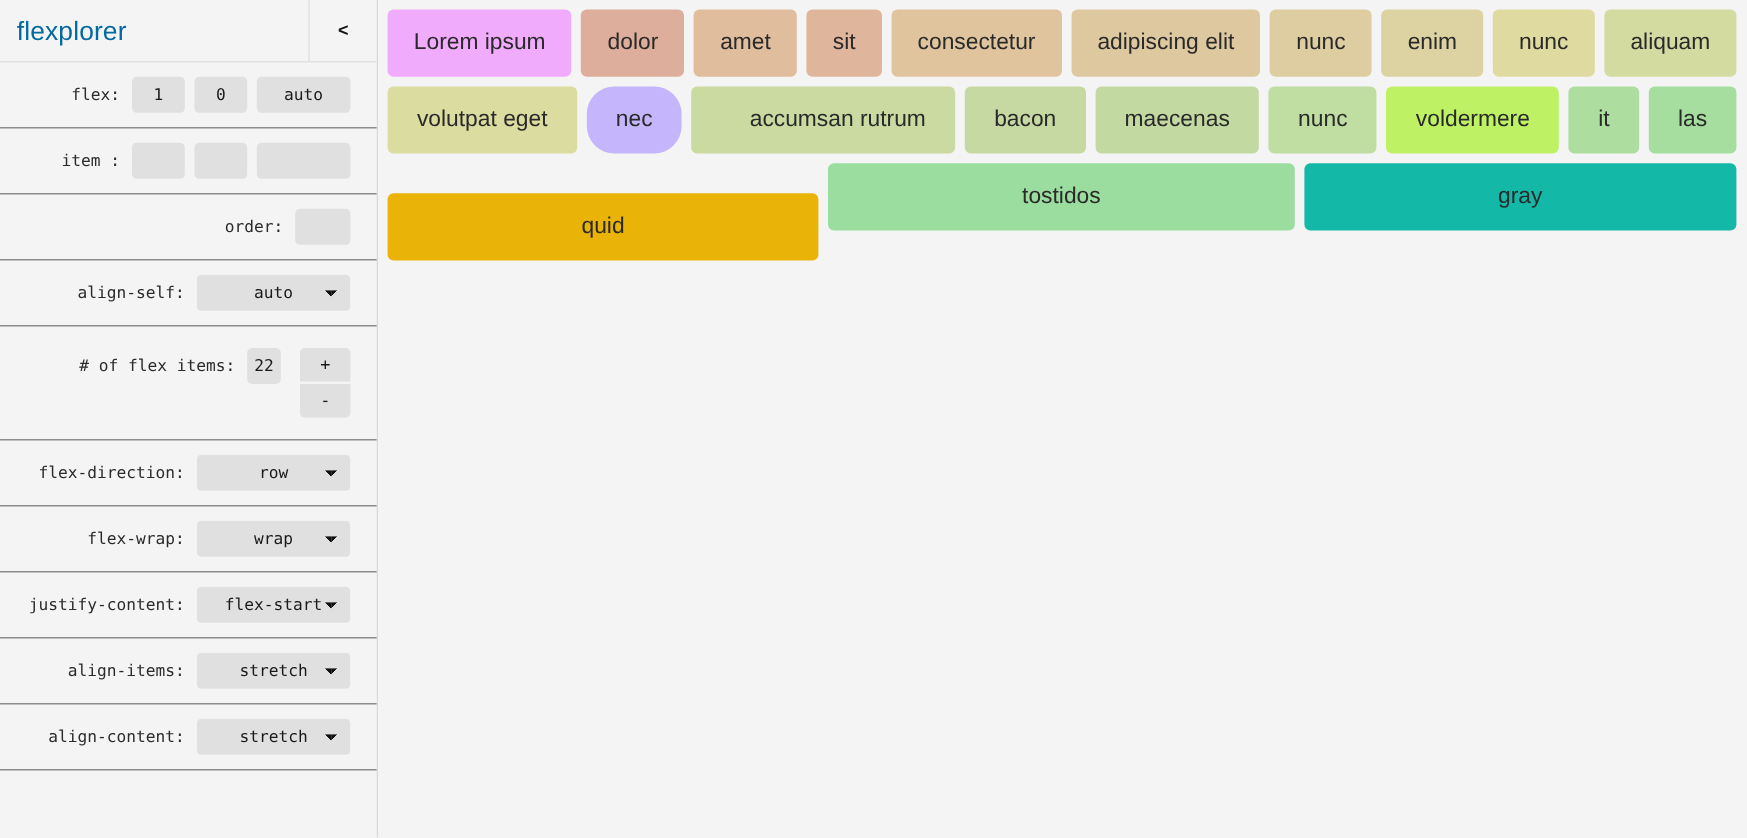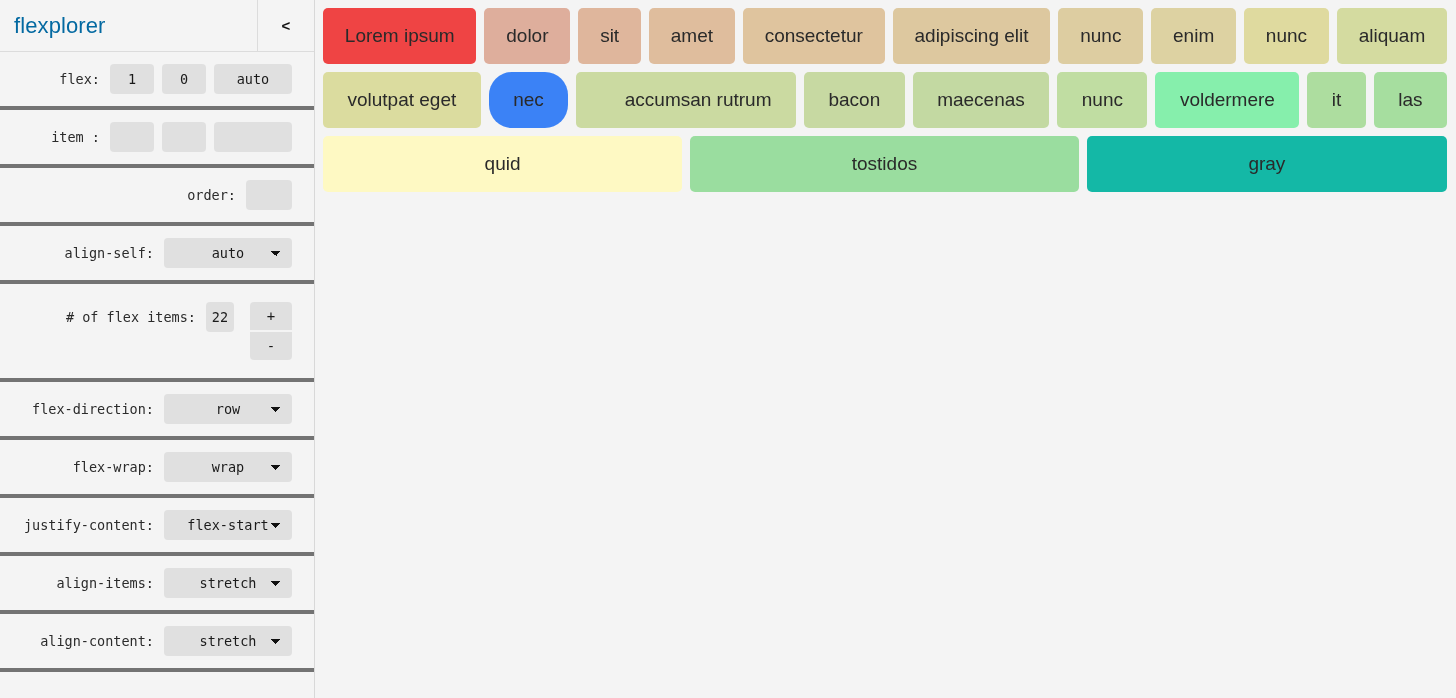--- a/index.html
+++ b/index.html
@@ -48,21 +48,21 @@
     justify-content: center;
     font-size: 15px;
     color: #111;
     font-weight: bold;
     cursor: pointer;
     background: transparent;
     font-family: "Liberation Sans", sans-serif;
   }
 
   .sb-row {
-    border-bottom: 4px solid #737373;
+    border-bottom: 1px solid #737373;
     display: flex;
     align-items: flex-start;
     justify-content: flex-end;
     padding: 12px 22px 12px 8px;
     min-height: 44px;
   }
   .sb-row.pad-big { padding-top: 18px; padding-bottom: 18px; }
 
   .sb-label {
     font-family: "DejaVu Sans Mono", "Liberation Mono", monospace;
@@ -246,32 +246,32 @@
           <div class="sb-label">align-content:</div>
           <div class="ctl-group">
             <select class="sel"><option>stretch</option><option>flex-start</option><option>flex-end</option><option>center</option><option>space-between</option><option>space-around</option></select>
           </div>
         </div>
       </div>
   </aside>
 
   <main class="canvas">
     <div class="flex-container" id="flex-container">
-        <div class="flex-item" style="background: #ef4444;">
+        <div class="flex-item" style="background: #f0abfc;">
           <span>Lorem ipsum</span>
         </div>
         <div class="flex-item" style="background: rgb(222, 174, 156);">
           <span>dolor</span>
         </div>
+        <div class="flex-item" style="background: rgb(223, 189, 157);">
+          <span>amet</span>
+        </div>
         <div class="flex-item" style="background: rgb(223, 182, 156);">
           <span>sit</span>
         </div>
-        <div class="flex-item" style="background: rgb(223, 189, 157);">
-          <span>amet</span>
-        </div>
         <div class="flex-item" style="background: rgb(223, 196, 158);">
           <span>consectetur</span>
         </div>
         <div class="flex-item" style="background: rgb(221, 200, 159);">
           <span>adipiscing elit</span>
         </div>
         <div class="flex-item" style="background: rgb(221, 205, 161);">
           <span>nunc</span>
         </div>
         <div class="flex-item" style="background: rgb(221, 210, 162);">
@@ -279,45 +279,45 @@
         </div>
         <div class="flex-item" style="background: rgb(223, 218, 159);">
           <span>nunc</span>
         </div>
         <div class="flex-item" style="background: rgb(212, 219, 160);">
           <span>aliquam</span>
         </div>
         <div class="flex-item" style="background: rgb(219, 220, 159);">
           <span>volutpat eget</span>
         </div>
-        <div class="flex-item" style="background: #3b82f6; border-radius: 23px;">
+        <div class="flex-item" style="background: #c4b5fd; border-radius: 23px;">
           <span>nec</span>
         </div>
         <div class="flex-item" style="background: rgb(203, 218, 161); padding-left: 44px;">
           <span>accumsan rutrum</span>
         </div>
         <div class="flex-item" style="background: rgb(199, 217, 162);">
           <span>bacon</span>
         </div>
         <div class="flex-item" style="background: rgb(195, 217, 162);">
           <span>maecenas</span>
         </div>
         <div class="flex-item" style="background: rgb(192, 221, 162);">
           <span>nunc</span>
         </div>
-        <div class="flex-item" style="background: #86efac;">
+        <div class="flex-item" style="background: #bef264;">
           <span>voldermere</span>
         </div>
         <div class="flex-item" style="background: rgb(173, 221, 159);">
           <span>it</span>
         </div>
         <div class="flex-item" style="background: rgb(166, 222, 159);">
           <span>las</span>
         </div>
-        <div class="flex-item" style="background: #fef9c3;">
+        <div class="flex-item" style="background: #eab308; margin-top: 25px;">
           <span>quid</span>
         </div>
         <div class="flex-item" style="background: rgb(154, 221, 159);">
           <span>tostidos</span>
         </div>
         <div class="flex-item" style="background: #14b8a6;">
           <span>gray</span>
         </div>
       </div>
   </main>

